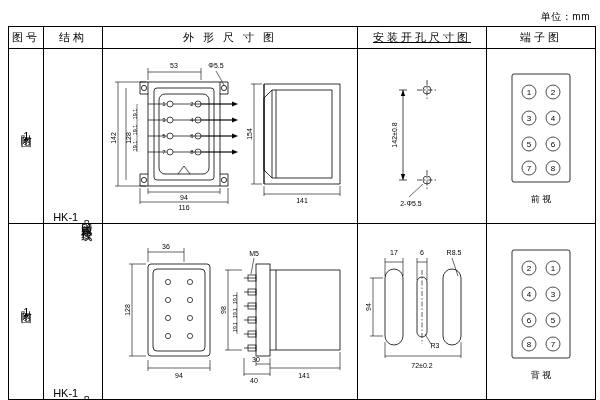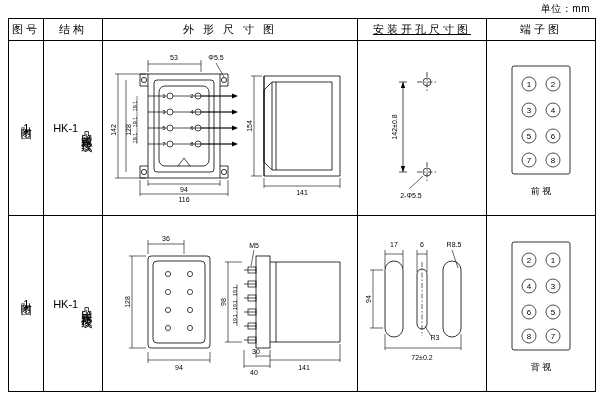--- a/index.html
+++ b/index.html
@@ -10,21 +10,21 @@
   body {
     width: 600px;
     height: 400px;
     font-family: "Liberation Sans", sans-serif;
     color: #000;
     position: relative;
     overflow: hidden;
   }
   .page {
     position: absolute;
-    left: 0; top: 0;
+    left: 0; top: 8px;
     width: 600px; height: 302px;
   }
   .unit-note {
     position: absolute;
     right: 10px;
     top: 2px;
     font-size: 10px;
     letter-spacing: 0.5px;
   }
   table.main {
@@ -58,21 +58,21 @@
   .vtext {
     writing-mode: vertical-rl;
     text-orientation: upright;
     letter-spacing: 2px;
     line-height: 1.15;
     display: inline-block;
     font-size: 11px;
   }
   .struct-inner {
     display: flex;
-    align-items: center;
+    align-items: flex-end;
     justify-content: center;
     gap: 2px;
     height: 100%;
   }
   .struct-label { font-size: 11px; }
   svg { display: block; }
   .drawcell { position: relative; }
   .drawwrap {
     display: flex;
     align-items: center;

